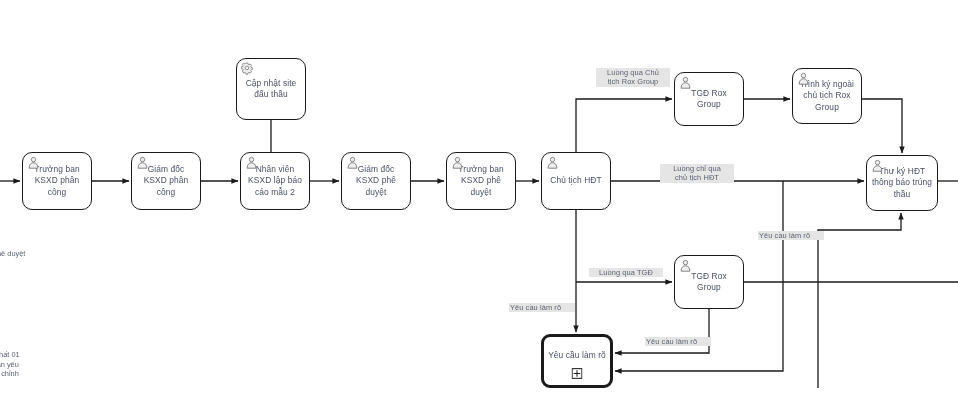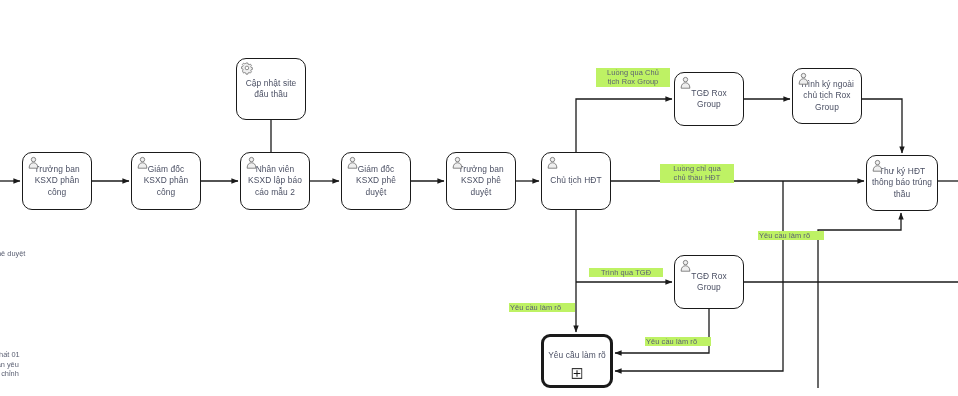--- a/index.html
+++ b/index.html
@@ -72,21 +72,21 @@
   }
   .edge-label {
     position: absolute;
     color: #5a5f72;
     font-size: 7.4px;
     line-height: 9.4px;
     letter-spacing: .1px;
     text-align: center;
     white-space: pre-line;
     z-index: 5;
-    background: #bef264;
+    background: #e5e5e5;
     padding: 0 1px;
   }
   .edge-label.left {
     text-align: left;
   }
   .clip-text {
     position: absolute;
     color: #5a5f72;
     font-size: 7.4px;
     line-height: 9.6px;
@@ -244,22 +244,22 @@
         <span class="marker-icon"><svg viewBox="0 0 12 12" width="11" height="11">
             <rect x="0.7" y="0.7" width="10.6" height="10.6" fill="none" stroke="#1a1a1a" stroke-width="1.1"></rect>
             <path d="M6 2.4 V9.6 M2.4 6 H9.6" stroke="#1a1a1a" stroke-width="1.1"></path>
           </svg></span>
       </div>
     </div>
   <div id="label-layer">
       <div class="edge-label" style="left: 596px; top: 68px; width: 72px;">Luồng qua Chủ
 tịch Rox Group</div>
       <div class="edge-label" style="left: 660px; top: 164px; width: 72px;">Luồng chỉ qua
-chủ thầu HĐT</div>
-      <div class="edge-label" style="left: 589px; top: 268px; width: 72px;">Trình qua TGĐ</div>
+chủ tịch HĐT</div>
+      <div class="edge-label" style="left: 589px; top: 268px; width: 72px;">Luồng qua TGĐ</div>
       <div class="edge-label left" style="left: 509px; top: 303px; width: 64px;">Yêu cầu làm rõ</div>
       <div class="edge-label left" style="left: 645px; top: 337px; width: 64px;">Yêu cầu làm rõ</div>
       <div class="edge-label left" style="left: 758px; top: 231px; width: 64px;">Yêu cầu làm rõ</div>
     </div>
   <div id="clip-layer">
       <div class="clip-text" style="left: -3px; top: 249px;">hê duyệt</div>
       <div class="clip-text" style="left: -5px; top: 350px;">nhất 01
 lần yêu
 u chỉnh</div>
     </div>

